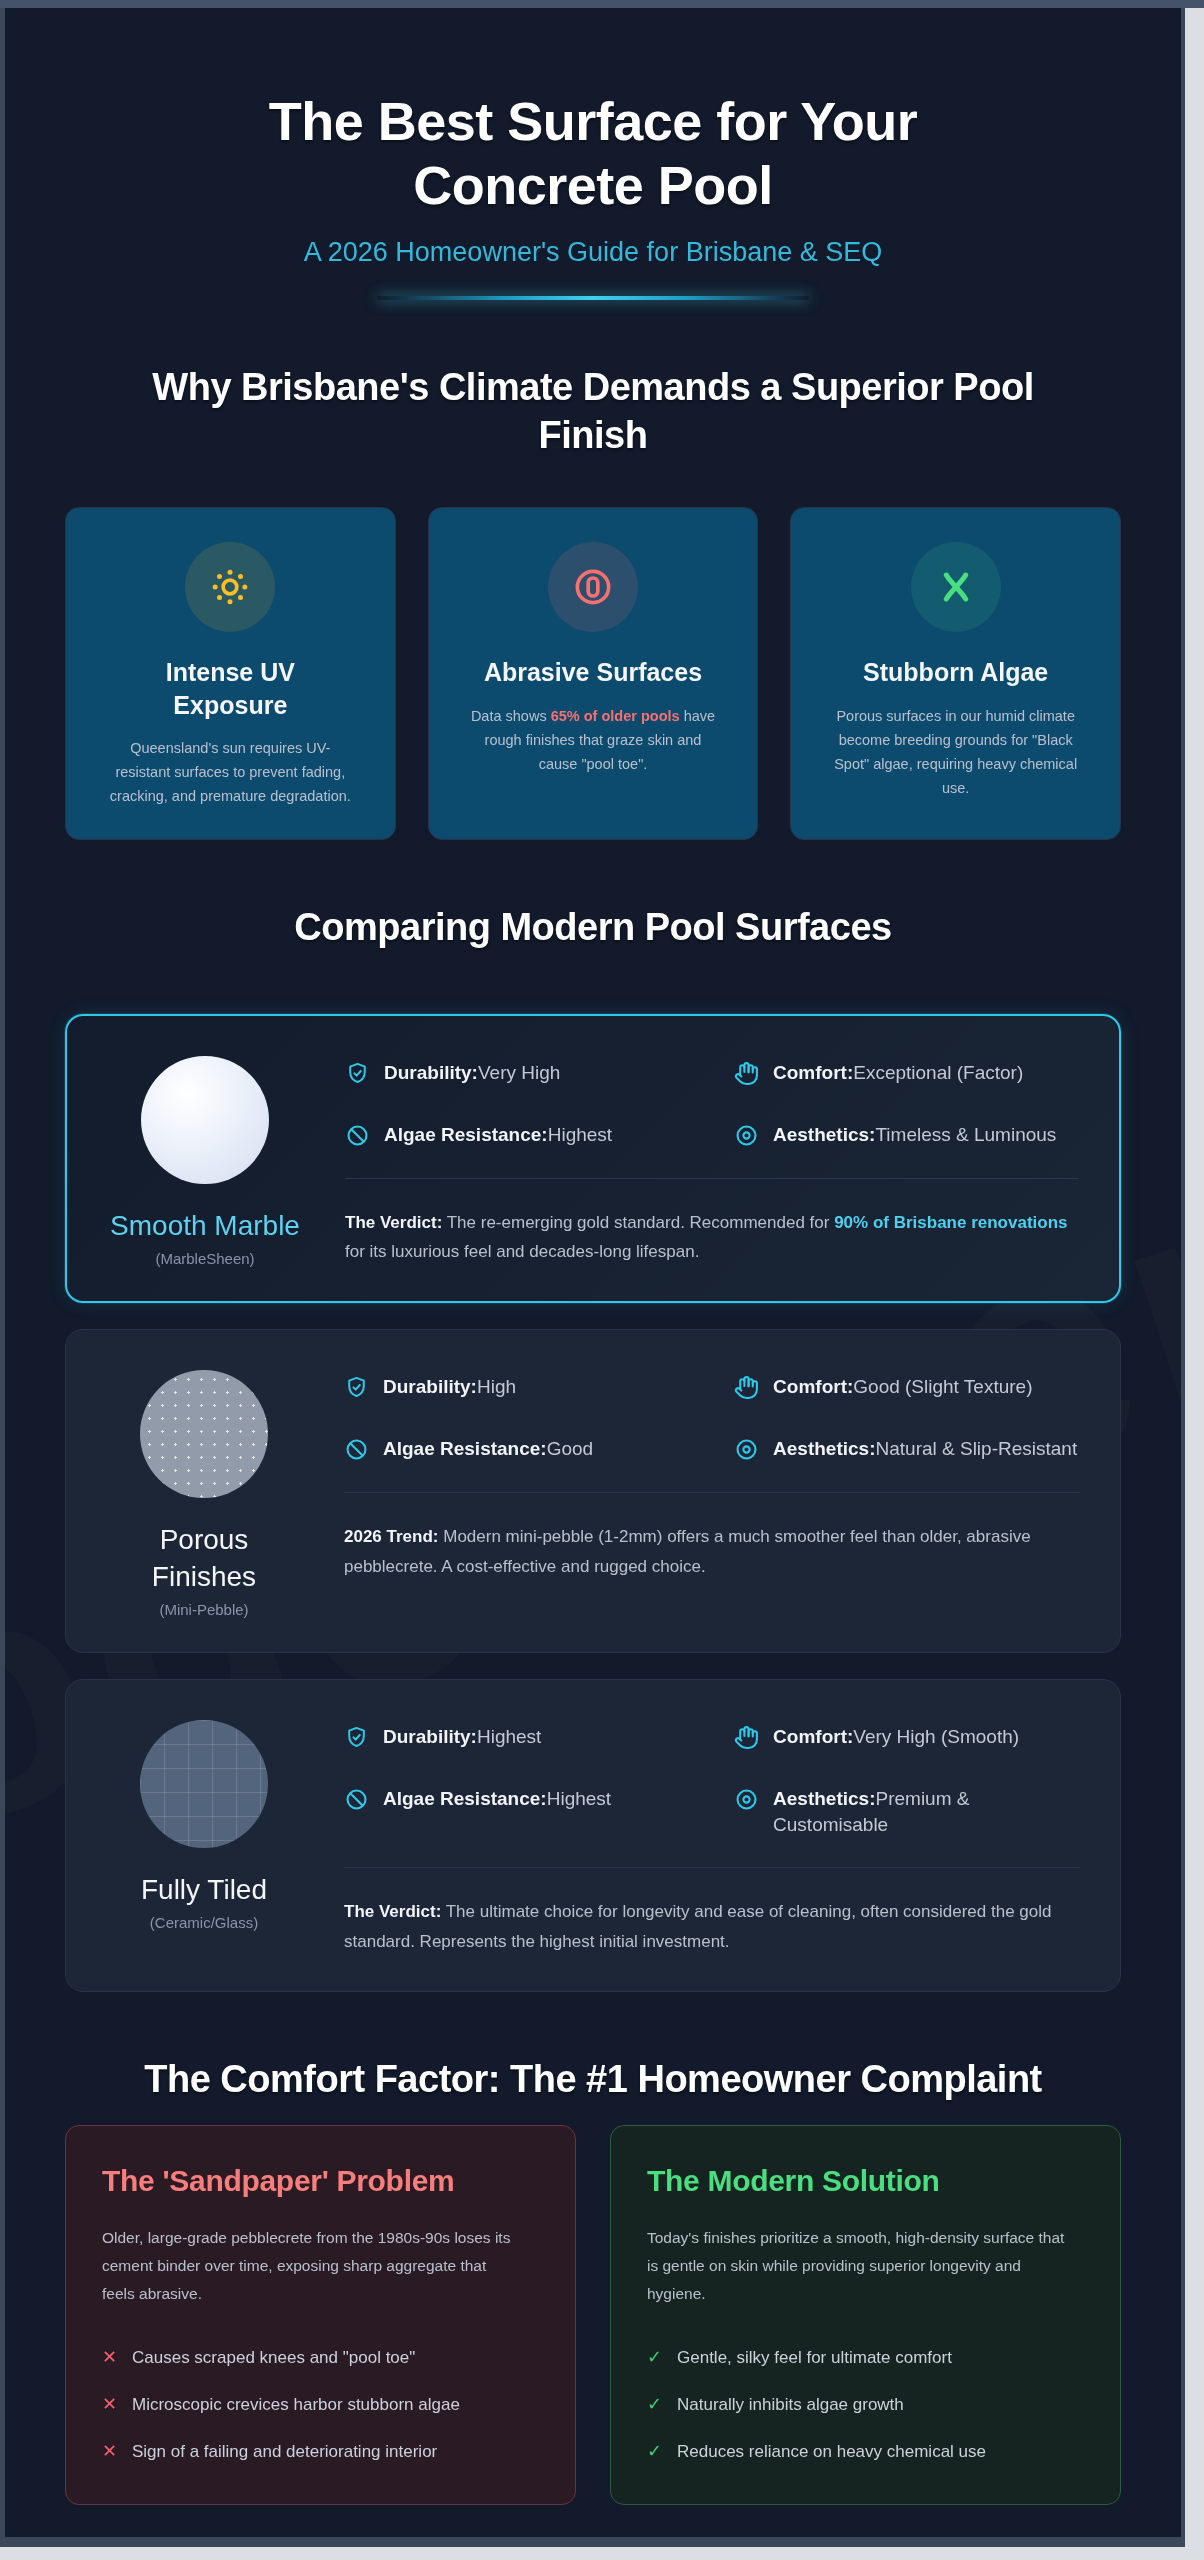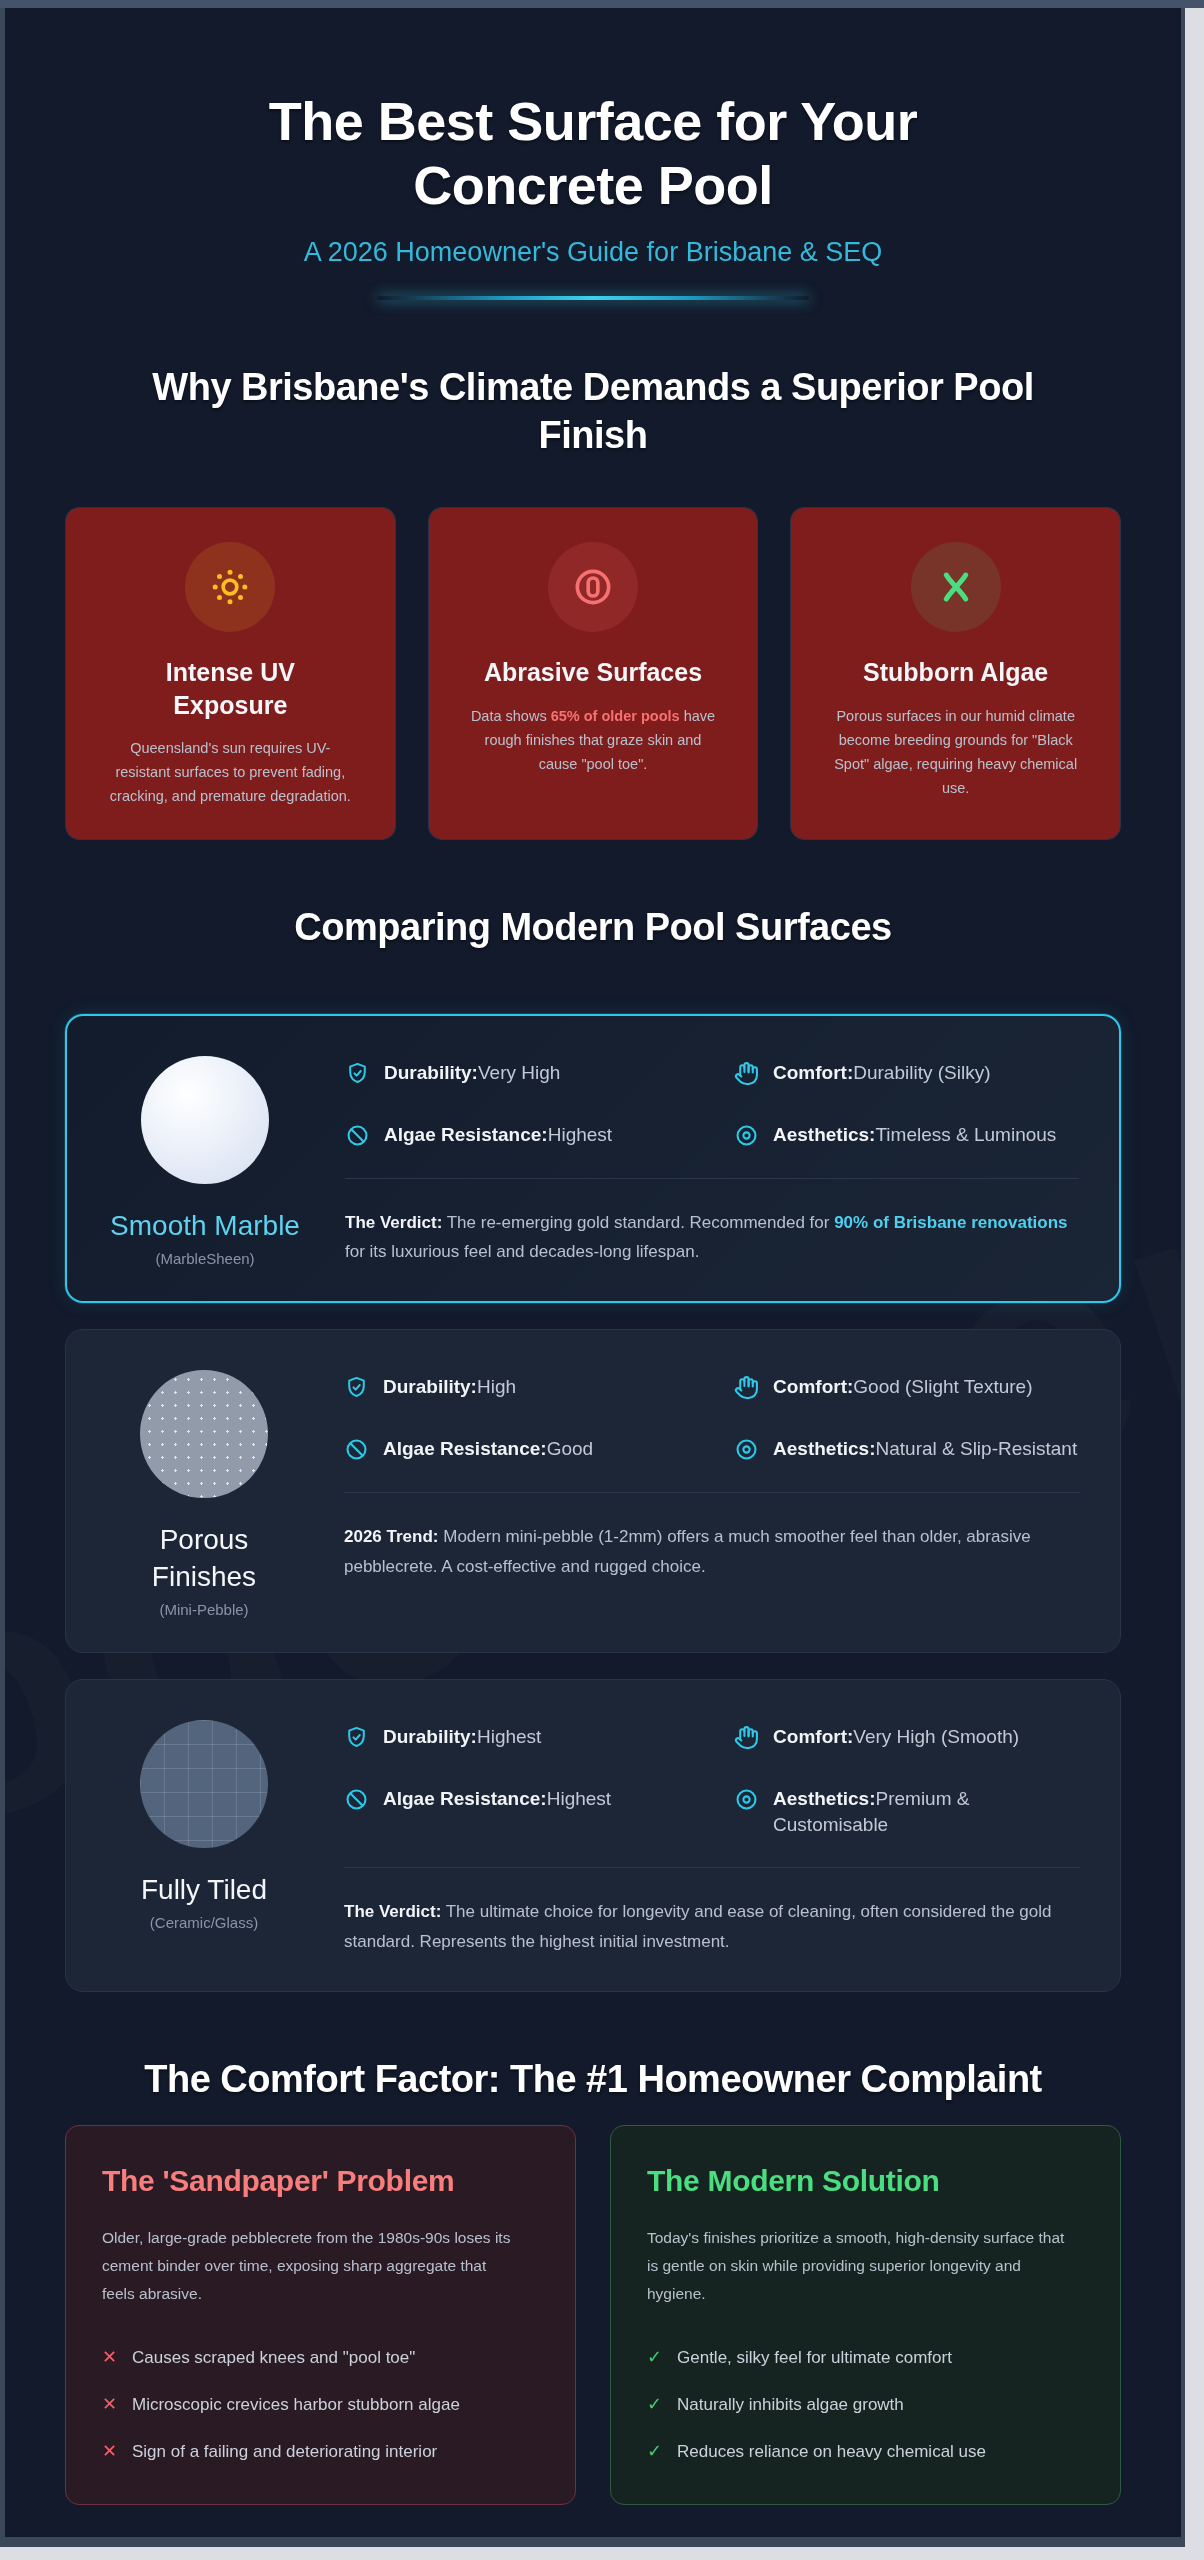--- a/index.html
+++ b/index.html
@@ -41,21 +41,21 @@
   .h2{
     margin:64px auto 0;max-width:910px;text-align:center;
     font-size:38px;line-height:1.25;font-weight:bold;color:#ffffff;letter-spacing:-0.5px;
     text-shadow:0 2px 3px rgba(0,0,0,.45);
   }
 
   
   .climate-row{display:flex;gap:32px;margin-top:48px;}
   .climate-card{
     flex:1;box-sizing:border-box;border-radius:14px;padding:34px 28px 30px;
-    background:#7f1d1d;border:1px solid #28334a;text-align:center;
+    background:#0c4a6e;border:1px solid #28334a;text-align:center;
   }
   .chip{width:90px;height:90px;border-radius:50%;margin:0 auto;display:flex;align-items:center;justify-content:center;}
   .chip-sun{background:rgba(251,191,36,.13);}
   .chip-abrasive{background:rgba(248,113,113,.14);}
   .chip-algae{background:rgba(74,222,128,.12);}
   .climate-title{margin:24px auto 0;font-size:25px;font-weight:bold;color:#f4f6f9;line-height:1.3;}
   .climate-title.narrow{max-width:190px;}
   .climate-body{margin:16px auto 0;max-width:252px;font-size:14.5px;line-height:1.65;color:#b9c0cd;}
   .hl-red{color:#f87171;font-weight:bold;}
 
@@ -201,21 +201,21 @@
           </div>
           <div class="stat">
             <span class="sicon">
                 <svg width="25" height="25" viewBox="0 0 24 24" fill="none" stroke="#2ec9e8" stroke-width="2" stroke-linecap="round" stroke-linejoin="round">
                   <path d="M18 11V6a2 2 0 0 0-4 0v5"></path>
                   <path d="M14 10V4a2 2 0 0 0-4 0v2"></path>
                   <path d="M10 10.5V6a2 2 0 0 0-4 0v8"></path>
                   <path d="M18 8a2 2 0 1 1 4 0v6a8 8 0 0 1-8 8h-2c-2.8 0-4.5-.86-5.99-2.34l-3.6-3.6a2 2 0 0 1 2.83-2.82L7 15"></path>
                 </svg>
               </span>
-            <span class="stat-text"><span class="lbl">Comfort:</span><span class="val">Durability (Silky)</span></span>
+            <span class="stat-text"><span class="lbl">Comfort:</span><span class="val">Exceptional (Factor)</span></span>
           </div>
           <div class="stat">
             <span class="sicon">
                 <svg width="25" height="25" viewBox="0 0 24 24" fill="none" stroke="#2ec9e8" stroke-width="2">
                   <circle cx="12" cy="12" r="8.6"></circle>
                   <line x1="6" y1="6" x2="18" y2="18"></line>
                 </svg>
               </span>
             <span class="stat-text"><span class="lbl">Algae Resistance:</span><span class="val">Highest</span></span>
           </div>

